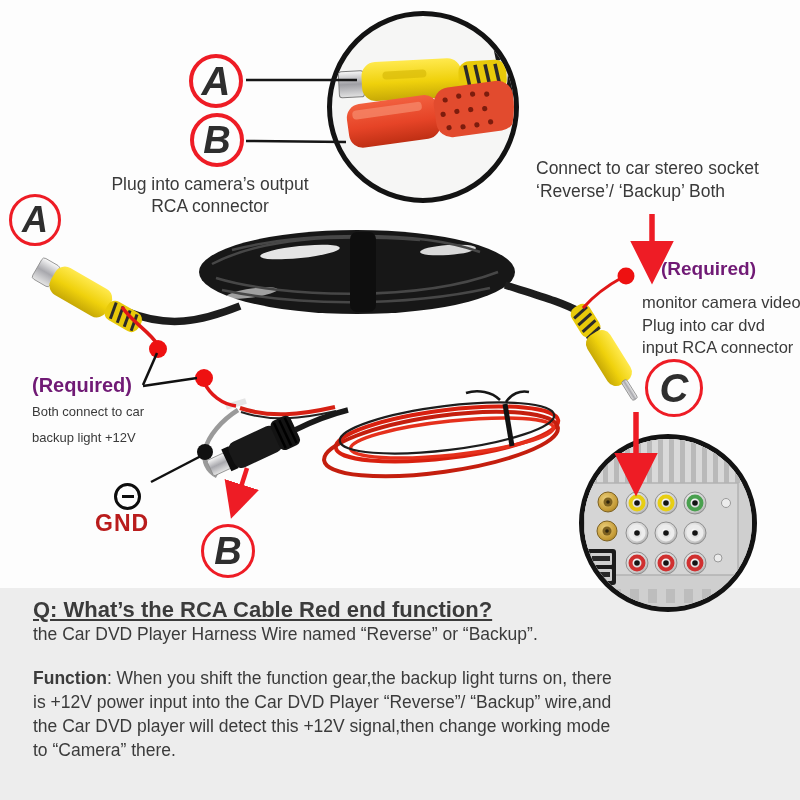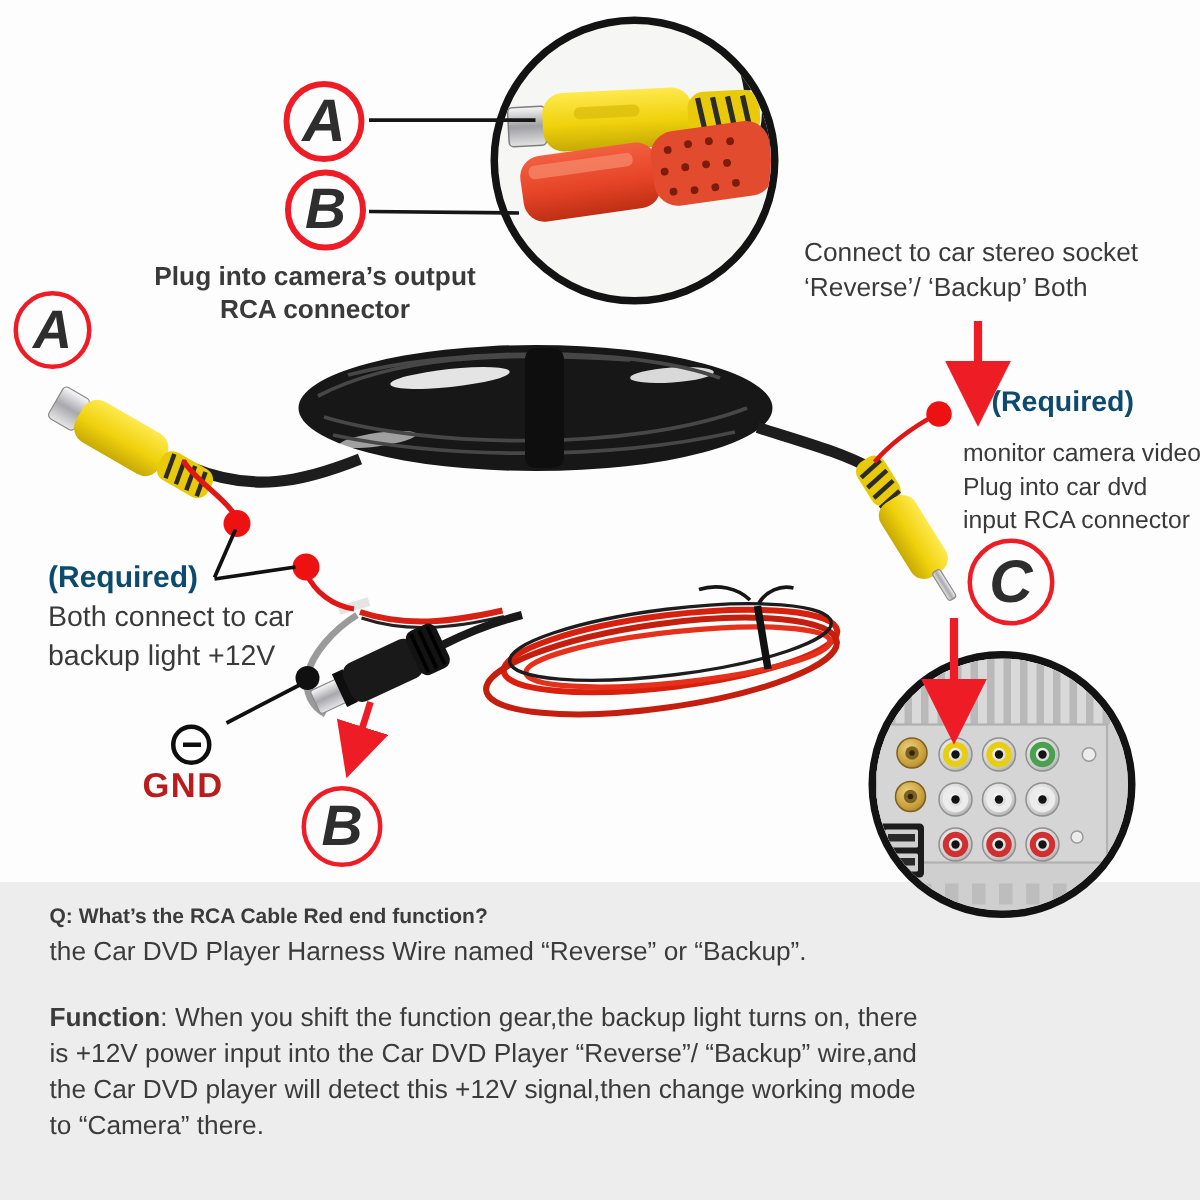--- a/index.html
+++ b/index.html
@@ -3,21 +3,21 @@
 <meta charset="utf-8">
 <style>
   html,body{margin:0;padding:0;background:#ffffff;}
   #stage{position:relative;width:800px;height:800px;background:#fdfdfd;overflow:hidden;
          font-family:"Liberation Sans",sans-serif;color:#3a3a3a;}
   .abs{position:absolute;}
   .badge{position:absolute;border-radius:50%;border:3.5px solid #ee1c25;background:#fdfdfd;
          display:flex;align-items:center;justify-content:center;
          font-weight:bold;font-style:italic;color:#2e2e2e;box-sizing:border-box;}
   .txt{position:absolute;white-space:nowrap;}
-  .red{color:#0c4a6e;font-weight:bold;}
+  .red{color:#701a75;font-weight:bold;}
   .center{text-align:center;}
   #gray-band{position:absolute;left:0;top:588px;width:800px;height:212px;background:#ededed;}
   .inset{position:absolute;border:5px solid #131313;border-radius:50%;overflow:hidden;
          background:#f6f6f5;box-sizing:border-box;}
   .inset svg{display:block;}
   #overlay{position:absolute;left:0;top:0;pointer-events:none;}
   .qa-line{white-space:nowrap;}
 </style>
 </head>
 <body>
@@ -323,53 +323,53 @@
   <div class="badge" style="left:9px;top:194px;width:52px;height:52px;font-size:36px;">
       <span>A</span>
     </div>
   <div class="badge" style="left:201px;top:524px;width:54px;height:54px;font-size:38px;background:transparent;">
       <span>B</span>
     </div>
   <div class="badge" style="left:645px;top:359px;width:58px;height:58px;font-size:40px;background:transparent;">
       <span>C</span>
     </div>
 
-  <div class="txt center" style="left:70px;top:173px;width:280px;font-size:17.5px;line-height:22px;font-weight:bold;">
+  <div class="txt center" style="left:70px;top:173px;width:280px;font-size:17.5px;line-height:22px;">
     <div>Plug into camera’s output</div>
     <div>RCA connector</div>
   </div>
 
   <div class="txt" style="left:536px;top:157px;font-size:17.5px;line-height:23px;">
     <div>Connect to car stereo socket</div>
     <div>‘Reverse’/ ‘Backup’ Both</div>
   </div>
 
   <div class="txt red" style="left:661px;top:258px;font-size:19px;">(Required)</div>
 
   <div class="txt" style="left:642px;top:291px;font-size:16.5px;line-height:22.5px;">
     <div>monitor camera video</div>
     <div>Plug into car dvd</div>
     <div>input RCA connector</div>
   </div>
 
   <div class="txt red" style="left:32px;top:374px;font-size:20px;">(Required)</div>
 
-  <div class="txt" style="left:32px;top:399px;font-size:19px;line-height:26px;">
+  <div class="txt" style="left:32px;top:399px;font-size:13px;line-height:26px;">
     <div>Both connect to car</div>
     <div>backup light +12V</div>
   </div>
 
   <div class="abs" style="left:114px;top:483px;width:27px;height:27px;border:3.5px solid #0d0d0d;border-radius:50%;box-sizing:border-box;display:flex;align-items:center;justify-content:center;">
     <span style="display:block;width:12px;height:3.5px;background:#0d0d0d;"></span>
   </div>
   <div class="txt" style="left:95px;top:510px;font-size:23px;font-weight:bold;color:#b91c1c;letter-spacing:1px;">GND</div>
 
 
   <div class="abs" style="left:33px;top:598px;width:760px;font-size:17.5px;line-height:24px;color:#3b3b3b;">
-    <div class="qa-line" style="font-weight:bold;font-size:14px;">Q: What’s the RCA Cable Red end function?</div>
+    <div class="qa-line" style="font-weight:bold;font-size:22px;text-decoration:underline;">Q: What’s the RCA Cable Red end function?</div>
     <div class="qa-line">the Car DVD Player Harness Wire named “Reverse” or “Backup”.</div>
     <div style="height:20px;"></div>
     <div class="qa-line"><span style="font-weight:bold;">Function</span><span>: When you shift the function gear,the backup light turns on, there</span></div>
     <div class="qa-line">is +12V power input into the Car DVD Player “Reverse”/ “Backup” wire,and</div>
     <div class="qa-line">the Car DVD player will detect this +12V signal,then change working mode</div>
     <div class="qa-line">to “Camera” there.</div>
   </div>
 
 </div>
 

